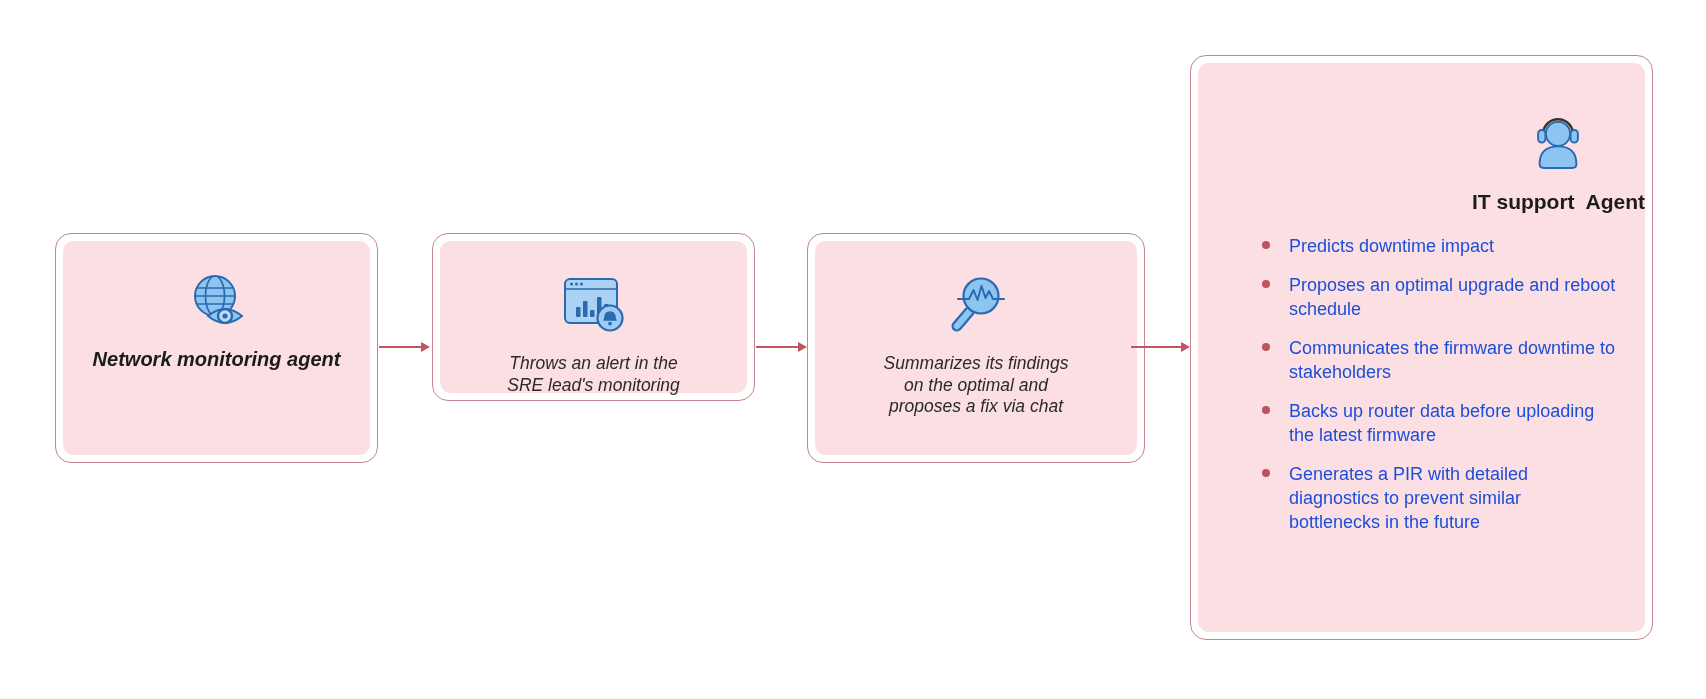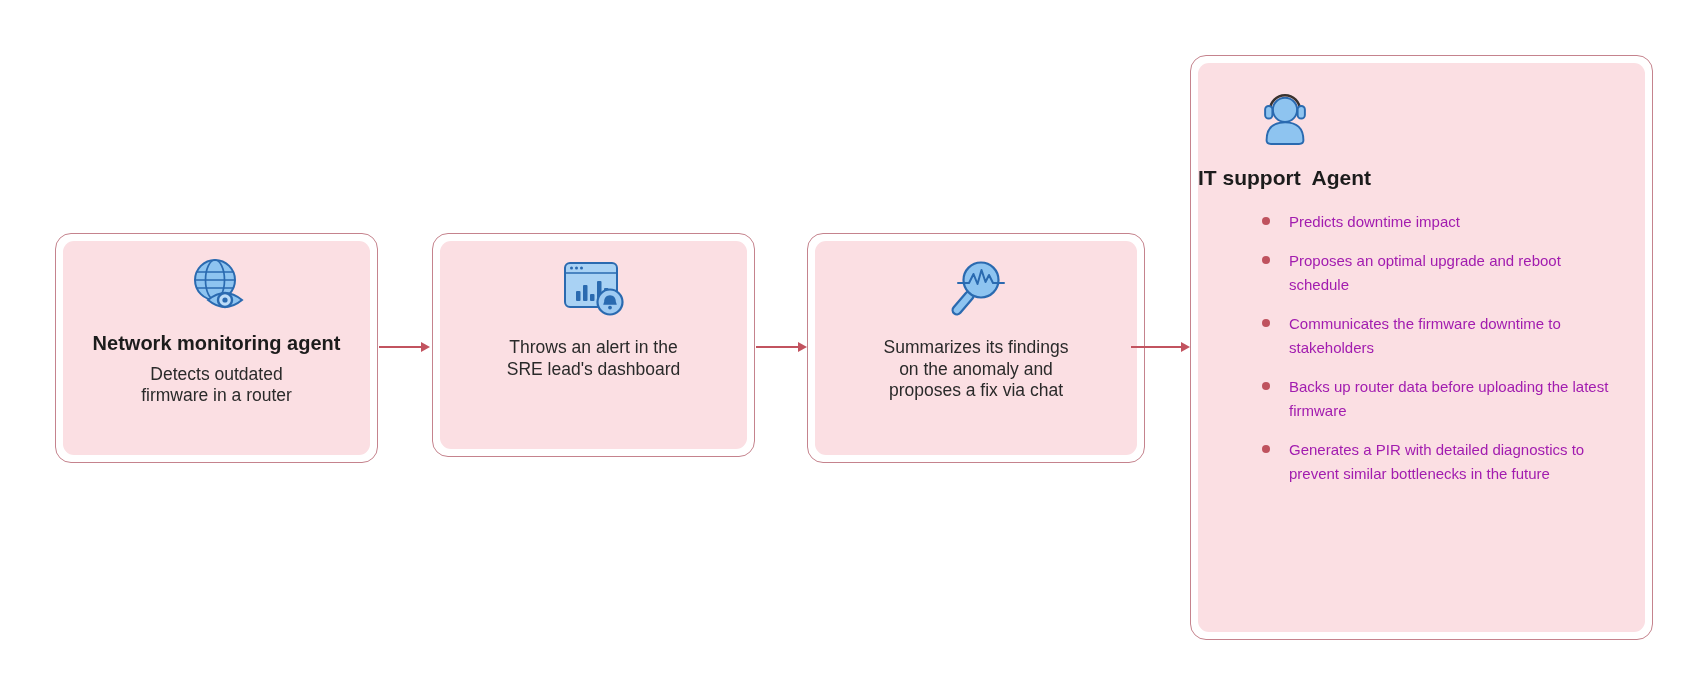--- a/index.html
+++ b/index.html
@@ -22,38 +22,38 @@
   .card-inner{
     position:absolute;
     left:7px;right:7px;top:7px;bottom:7px;
     background:#fbdfe3;
     border-radius:11px;
     display:flex;
     flex-direction:column;
     align-items:center;
     box-sizing:border-box;
   }
-  .step .card-inner{padding-top:12px;}
+  .step .card-inner{padding-top:28px;font-style:italic;}
   .icon-wrap{
     height:68px;display:flex;align-items:center;justify-content:center;
     flex:0 0 auto;
   }
   .step-title{
     margin-top:10px;
     font-size:20px;font-weight:700;color:#1c1c1c;
     text-align:center;white-space:pre-wrap;line-height:1.2;
   }
   .step-lines{
     margin-top:9px;
     font-size:17.5px;line-height:21px;color:#2a2a2a;
     text-align:center;
   }
   .step--plain .step-lines{margin-top:16px;line-height:21.5px;}
   
-  .agent .card-inner{padding-top:22px;align-items:flex-start;}
+  .agent .card-inner{padding-top:46px;align-items:flex-end;}
   .agent-header{display:flex;flex-direction:column;align-items:center;}
   .agent-title{
     margin-top:12px;
     font-size:21px;font-weight:700;color:#1c1c1c;
     white-space:pre-wrap;text-align:center;line-height:1.2;
   }
   .agent-list{
     list-style:none;
     margin:20px 0 0 0;
     padding:0 28px 0 64px;
@@ -62,21 +62,21 @@
     display:flex;align-items:flex-start;
     margin-bottom:15px;
   }
   .agent-list .dot{
     flex:0 0 auto;
     width:8px;height:8px;border-radius:50%;
     background:#bf525e;
     margin-top:7px;margin-right:19px;
   }
   .agent-list .txt{
-    font-size:15px;line-height:24px;color:#a21caf;
+    font-size:18px;line-height:24px;color:#1d4ed8;
     max-width:332px;
   }
   
   .arrow{
     position:absolute;height:2px;background:#c2535f;
   }
   .arrow::after{
     content:"";position:absolute;right:-9px;top:-4.5px;
     border-left:9px solid #c2535f;
     border-top:5.5px solid transparent;
@@ -96,70 +96,66 @@
           <ellipse cx="31" cy="24" rx="9.5" ry="20" fill="none" stroke="#2a6ab0" stroke-width="1.7"></ellipse>
           <line x1="12.7" y1="16" x2="49.3" y2="16" stroke="#2a6ab0" stroke-width="1.7"></line>
           <line x1="11" y1="24" x2="51" y2="24" stroke="#2a6ab0" stroke-width="1.7"></line>
           <line x1="12.7" y1="32" x2="49.3" y2="32" stroke="#2a6ab0" stroke-width="1.7"></line>
           <path d="M24 44 Q41 30 58 44 Q41 58 24 44 Z" fill="#8ec4f0" stroke="#2a6ab0" stroke-width="2"></path>
           <circle cx="41" cy="44" r="7" fill="#bcdcf8" stroke="#2a6ab0" stroke-width="2.4"></circle>
           <circle cx="41" cy="44" r="2.6" fill="#2a6ab0"></circle>
         </svg>
       </span>
       <div class="step-title">Network monitoring agent</div>
-      <div class="step-lines">
-        <div>Detects outdated</div>
-        <div>firmware in a router</div>
-      </div>
     </div>
   </div>
 
   <div class="arrow" style="left:379px;top:346px;width:42px;"></div>
 
-  <div class="card step step--plain" style="left:432px;top:233px;width:323px;height:224px;">
+  <div class="card step step--plain" style="left:432px;top:233px;width:323px;height:168px;">
     <div class="card-inner">
       <span class="icon-wrap">
         <svg width="64" height="62" viewBox="0 0 64 62">
           <rect x="3" y="7" width="52" height="44" rx="5" fill="#a9d2f4" stroke="#2a6ab0" stroke-width="2"></rect>
           <line x1="3" y1="17" x2="55" y2="17" stroke="#2a6ab0" stroke-width="1.7"></line>
           <circle cx="9.5" cy="12" r="1.5" fill="#2a6ab0"></circle>
           <circle cx="14.5" cy="12" r="1.5" fill="#2a6ab0"></circle>
           <circle cx="19.5" cy="12" r="1.5" fill="#2a6ab0"></circle>
           <rect x="14" y="35" width="4.5" height="10" rx="1" fill="#2a6ab0"></rect>
           <rect x="21" y="29" width="4.5" height="16" rx="1" fill="#2a6ab0"></rect>
           <rect x="28" y="38" width="4.5" height="7" rx="1" fill="#2a6ab0"></rect>
           <rect x="35" y="25" width="4.5" height="20" rx="1" fill="#2a6ab0"></rect>
           <rect x="42" y="32" width="4.5" height="13" rx="1" fill="#2a6ab0"></rect>
           <circle cx="48" cy="46" r="12.5" fill="#9fcbf2" stroke="#2a6ab0" stroke-width="2.2"></circle>
           <path d="M48 39.2 c-3.6 0 -5.8 2.8 -5.8 6.2 l-1 3.3 h13.6 l-1 -3.3 c0 -3.4 -2.2 -6.2 -5.8 -6.2 z" fill="#2a6ab0"></path>
           <circle cx="48" cy="51.6" r="1.9" fill="#2a6ab0"></circle>
         </svg>
       </span>
       <div class="step-lines">
         <div>Throws an alert in the</div>
-        <div>SRE lead's dashboard</div>
+        <div>SRE lead's monitoring</div>
       </div>
     </div>
   </div>
 
   <div class="arrow" style="left:756px;top:346px;width:42px;"></div>
 
   <div class="card step step--plain" style="left:807px;top:233px;width:338px;height:230px;">
     <div class="card-inner">
       <span class="icon-wrap">
         <svg width="66" height="66" viewBox="0 0 66 64">
           <line x1="26" y1="41" x2="14" y2="55" stroke="#2a6ab0" stroke-width="11" stroke-linecap="round"></line>
           <line x1="26" y1="41" x2="14" y2="55" stroke="#8ec4f0" stroke-width="6.5" stroke-linecap="round"></line>
           <circle cx="38" cy="25" r="17.5" fill="#8ec4f0" stroke="#2a6ab0" stroke-width="2.2"></circle>
           <polyline points="15,28 26,28 30.5,19 34.5,29 38.5,15 42.5,27 46,20 50,28 61,28" fill="none" stroke="#2a6ab0" stroke-width="2" stroke-linejoin="round" stroke-linecap="round"></polyline>
         </svg>
       </span>
       <div class="step-lines">
         <div>Summarizes its findings</div>
-        <div>on the anomaly and</div>
+        <div>on the optimal and</div>
         <div>proposes a fix via chat</div>
       </div>
     </div>
   </div>
 
   <div class="arrow" style="left:1131px;top:346px;width:50px;"></div>
 
   <div class="card agent" style="left:1190px;top:55px;width:463px;height:585px;">
     <div class="card-inner">
       <div class="agent-header">

